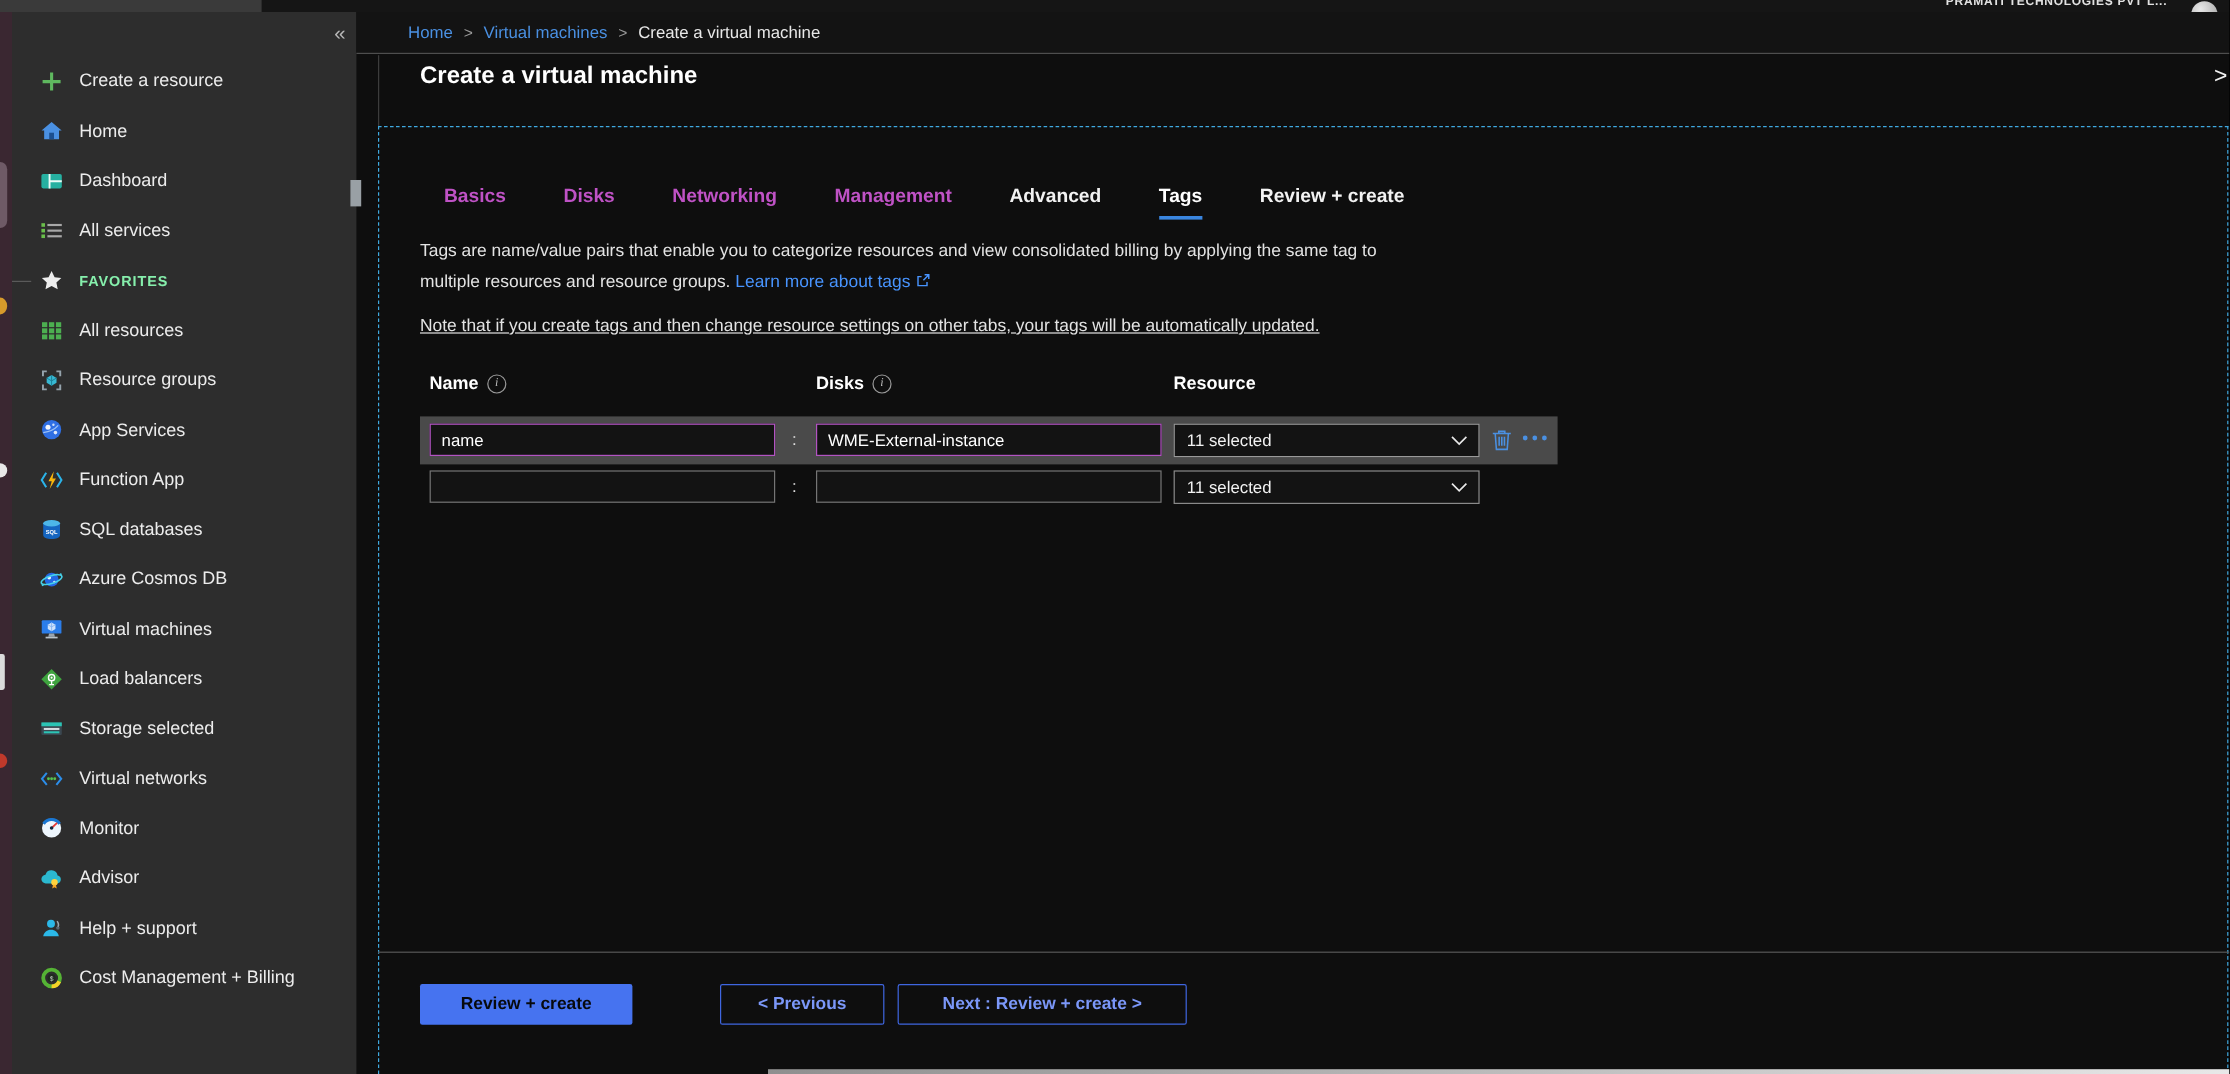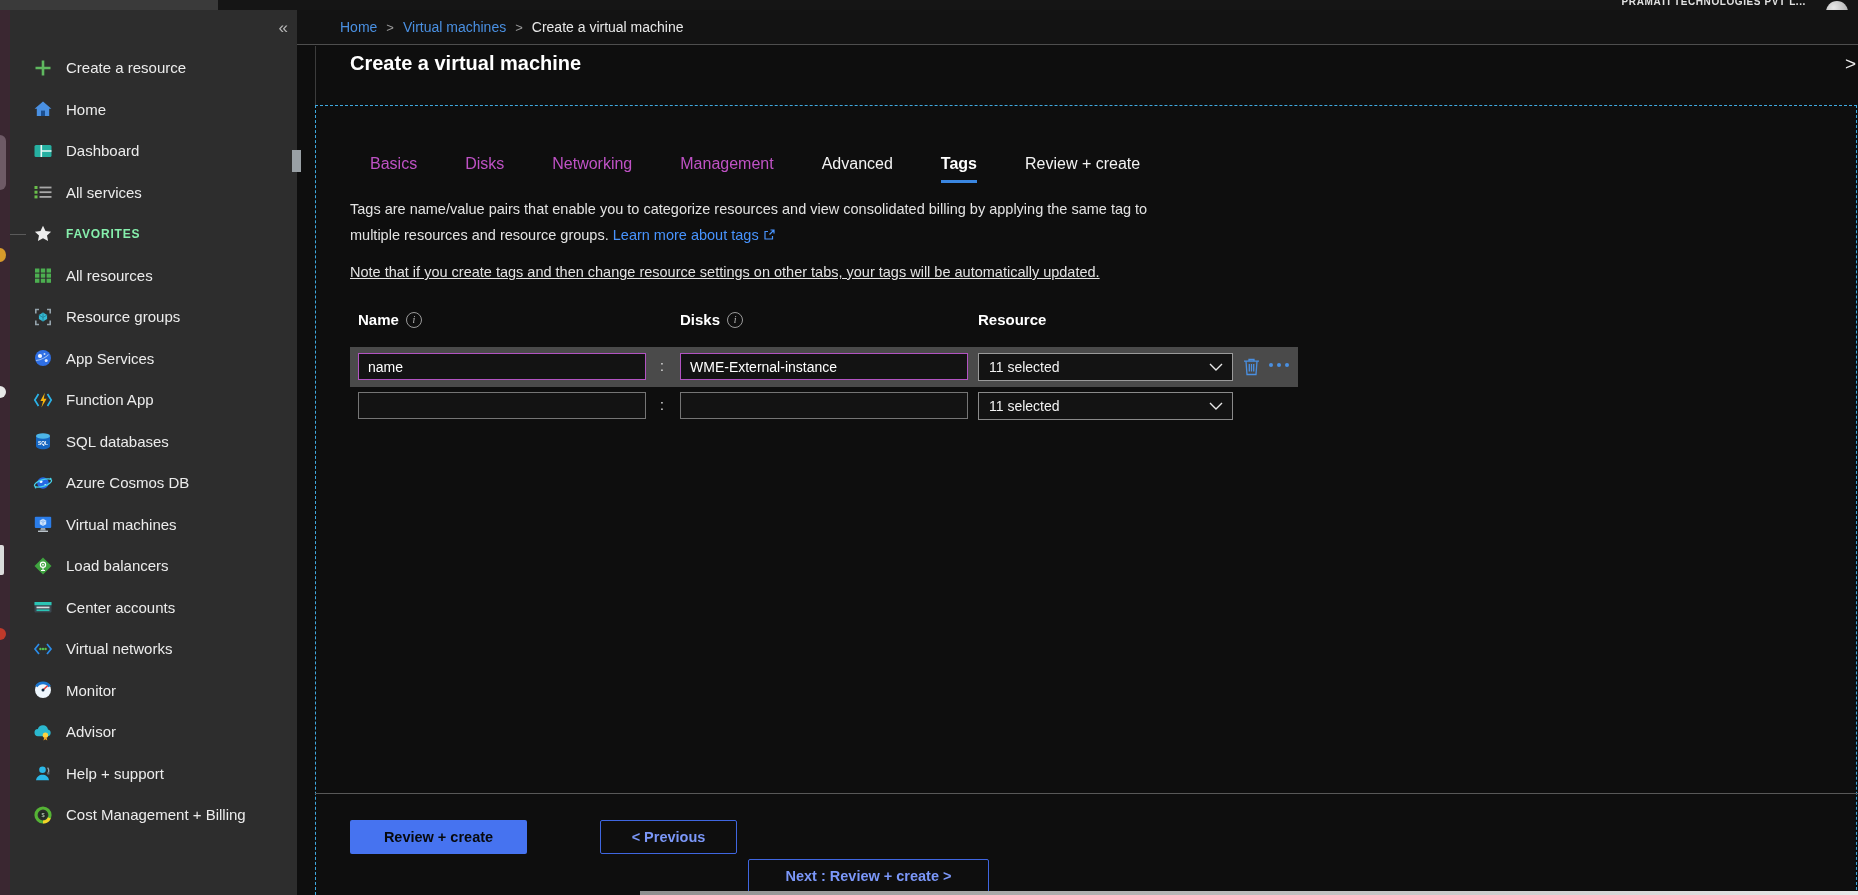--- a/index.html
+++ b/index.html
@@ -31,21 +31,21 @@
   .crumb-link{color:#4a90e2;font-size:14px;cursor:pointer;}
   .crumb-sep{color:#9a9a9a;font-size:13px;margin:0 9px;}
   .crumb-current{color:#e8e8e8;font-size:14px;}
   #page-title{position:absolute;left:350px;top:52px;font-size:20px;font-weight:600;color:#fff;margin:0;}
   #blade-edge{position:absolute;left:315px;top:46px;width:1px;height:59px;background:#3c3c3c;}
   #expand-chevron{position:absolute;left:1845px;top:53px;font-size:19px;color:#f0f0f0;cursor:pointer;}
   #dashed-box{position:absolute;left:315px;top:105px;width:1542px;height:790px;box-sizing:border-box;
               border-left:1px dashed #3fa9e0;border-top:1px dashed #3fa9e0;border-right:1px dashed #3fa9e0;}
   
   #tabs{position:absolute;left:350px;top:155px;display:flex;align-items:flex-start;}
-  .tab{margin-right:48px;font-size:16px;padding-bottom:7px;border-bottom:3px solid transparent;cursor:pointer;white-space:nowrap;}
+  .tab{margin-right:48px;font-size:16px;padding-bottom:7px;border-bottom:3px solid transparent;cursor:pointer;white-space:nowrap;font-weight:bold;}
   .tab:first-child{margin-left:20px;}
   .tab.visited{color:#bf52c5;}
   .tab.plain{color:#f2f2f2;}
   .tab.active{color:#ffffff;font-weight:bold;border-bottom-color:#3a86e0;text-align:right;}
   
   #intro{position:absolute;left:350px;top:196px;width:810px;font-size:14.5px;line-height:26px;color:#e3e3e3;margin:0;}
   #intro a{color:#4894fe;text-decoration:none;cursor:pointer;}
   .ext-ico{display:inline-block;vertical-align:-1px;margin-left:4px;}
   #note{position:absolute;left:350px;top:264px;font-size:14.5px;color:#e3e3e3;margin:0;white-space:nowrap;text-decoration:underline;}
   
@@ -70,21 +70,21 @@
   .trash{position:absolute;left:893px;top:10px;cursor:pointer;}
   .dots{position:absolute;left:919px;top:16px;display:flex;gap:4px;cursor:pointer;}
   .dots i{width:4px;height:4px;border-radius:50%;background:#4a90e2;}
   
   #footer-line{position:absolute;left:315px;top:793px;width:1543px;height:1px;background:#585858;}
   .btn{position:absolute;top:820px;height:34px;box-sizing:border-box;border-radius:2px;font-size:14.5px;
        display:flex;align-items:center;justify-content:center;cursor:pointer;font-family:"Liberation Sans",sans-serif;}
   #btn-primary{left:350px;width:177px;background:#4673f0;color:#07090d;font-weight:600;border:none;}
   .btn-outline{background:transparent;border:1px solid #3f66e0;color:#7b97f8;font-weight:600;text-align:right;}
   #btn-prev{left:600px;width:137px;}
-  #btn-next{left:748px;width:241px;margin-top:39px;}
+  #btn-next{left:748px;width:241px;}
   #bottom-strip{position:absolute;left:640px;top:891px;width:1218px;height:4px;
                 background:linear-gradient(to right,#8f8f8f,#e8e8e8);}
 </style>
 </head>
 <body>
 
 <div id="screen">
 
   <div id="top-strip">
     <div id="tab-remnant"></div>
@@ -265,21 +265,21 @@
 
       <div class="sb-item">
         <span class="sb-ico">
             <svg viewBox="0 0 20 20">
               <rect x="1.5" y="5" width="17" height="10.4" rx="1" fill="#3a4750"></rect>
               <rect x="1.5" y="5" width="17" height="3.2" fill="#2bc4b4"></rect>
               <rect x="3.5" y="9.6" width="13" height="1.7" fill="#d7dde1"></rect>
               <rect x="3.5" y="12.4" width="13" height="1.7" fill="#2bc4b4"></rect>
             </svg>
           </span>
-        <span class="sb-label">Center accounts</span>
+        <span class="sb-label">Storage selected</span>
       </div>
 
       <div class="sb-item">
         <span class="sb-ico">
             <svg viewBox="0 0 20 20">
               <path d="M6 5 2 10l4 5M14 5l4 5-4 5" stroke="#2b8de9" stroke-width="1.7" fill="none"></path>
               <circle cx="7.4" cy="10" r="1.2" fill="#56c24e"></circle>
               <circle cx="10" cy="10" r="1.2" fill="#56c24e"></circle>
               <circle cx="12.6" cy="10" r="1.2" fill="#56c24e"></circle>
             </svg>

